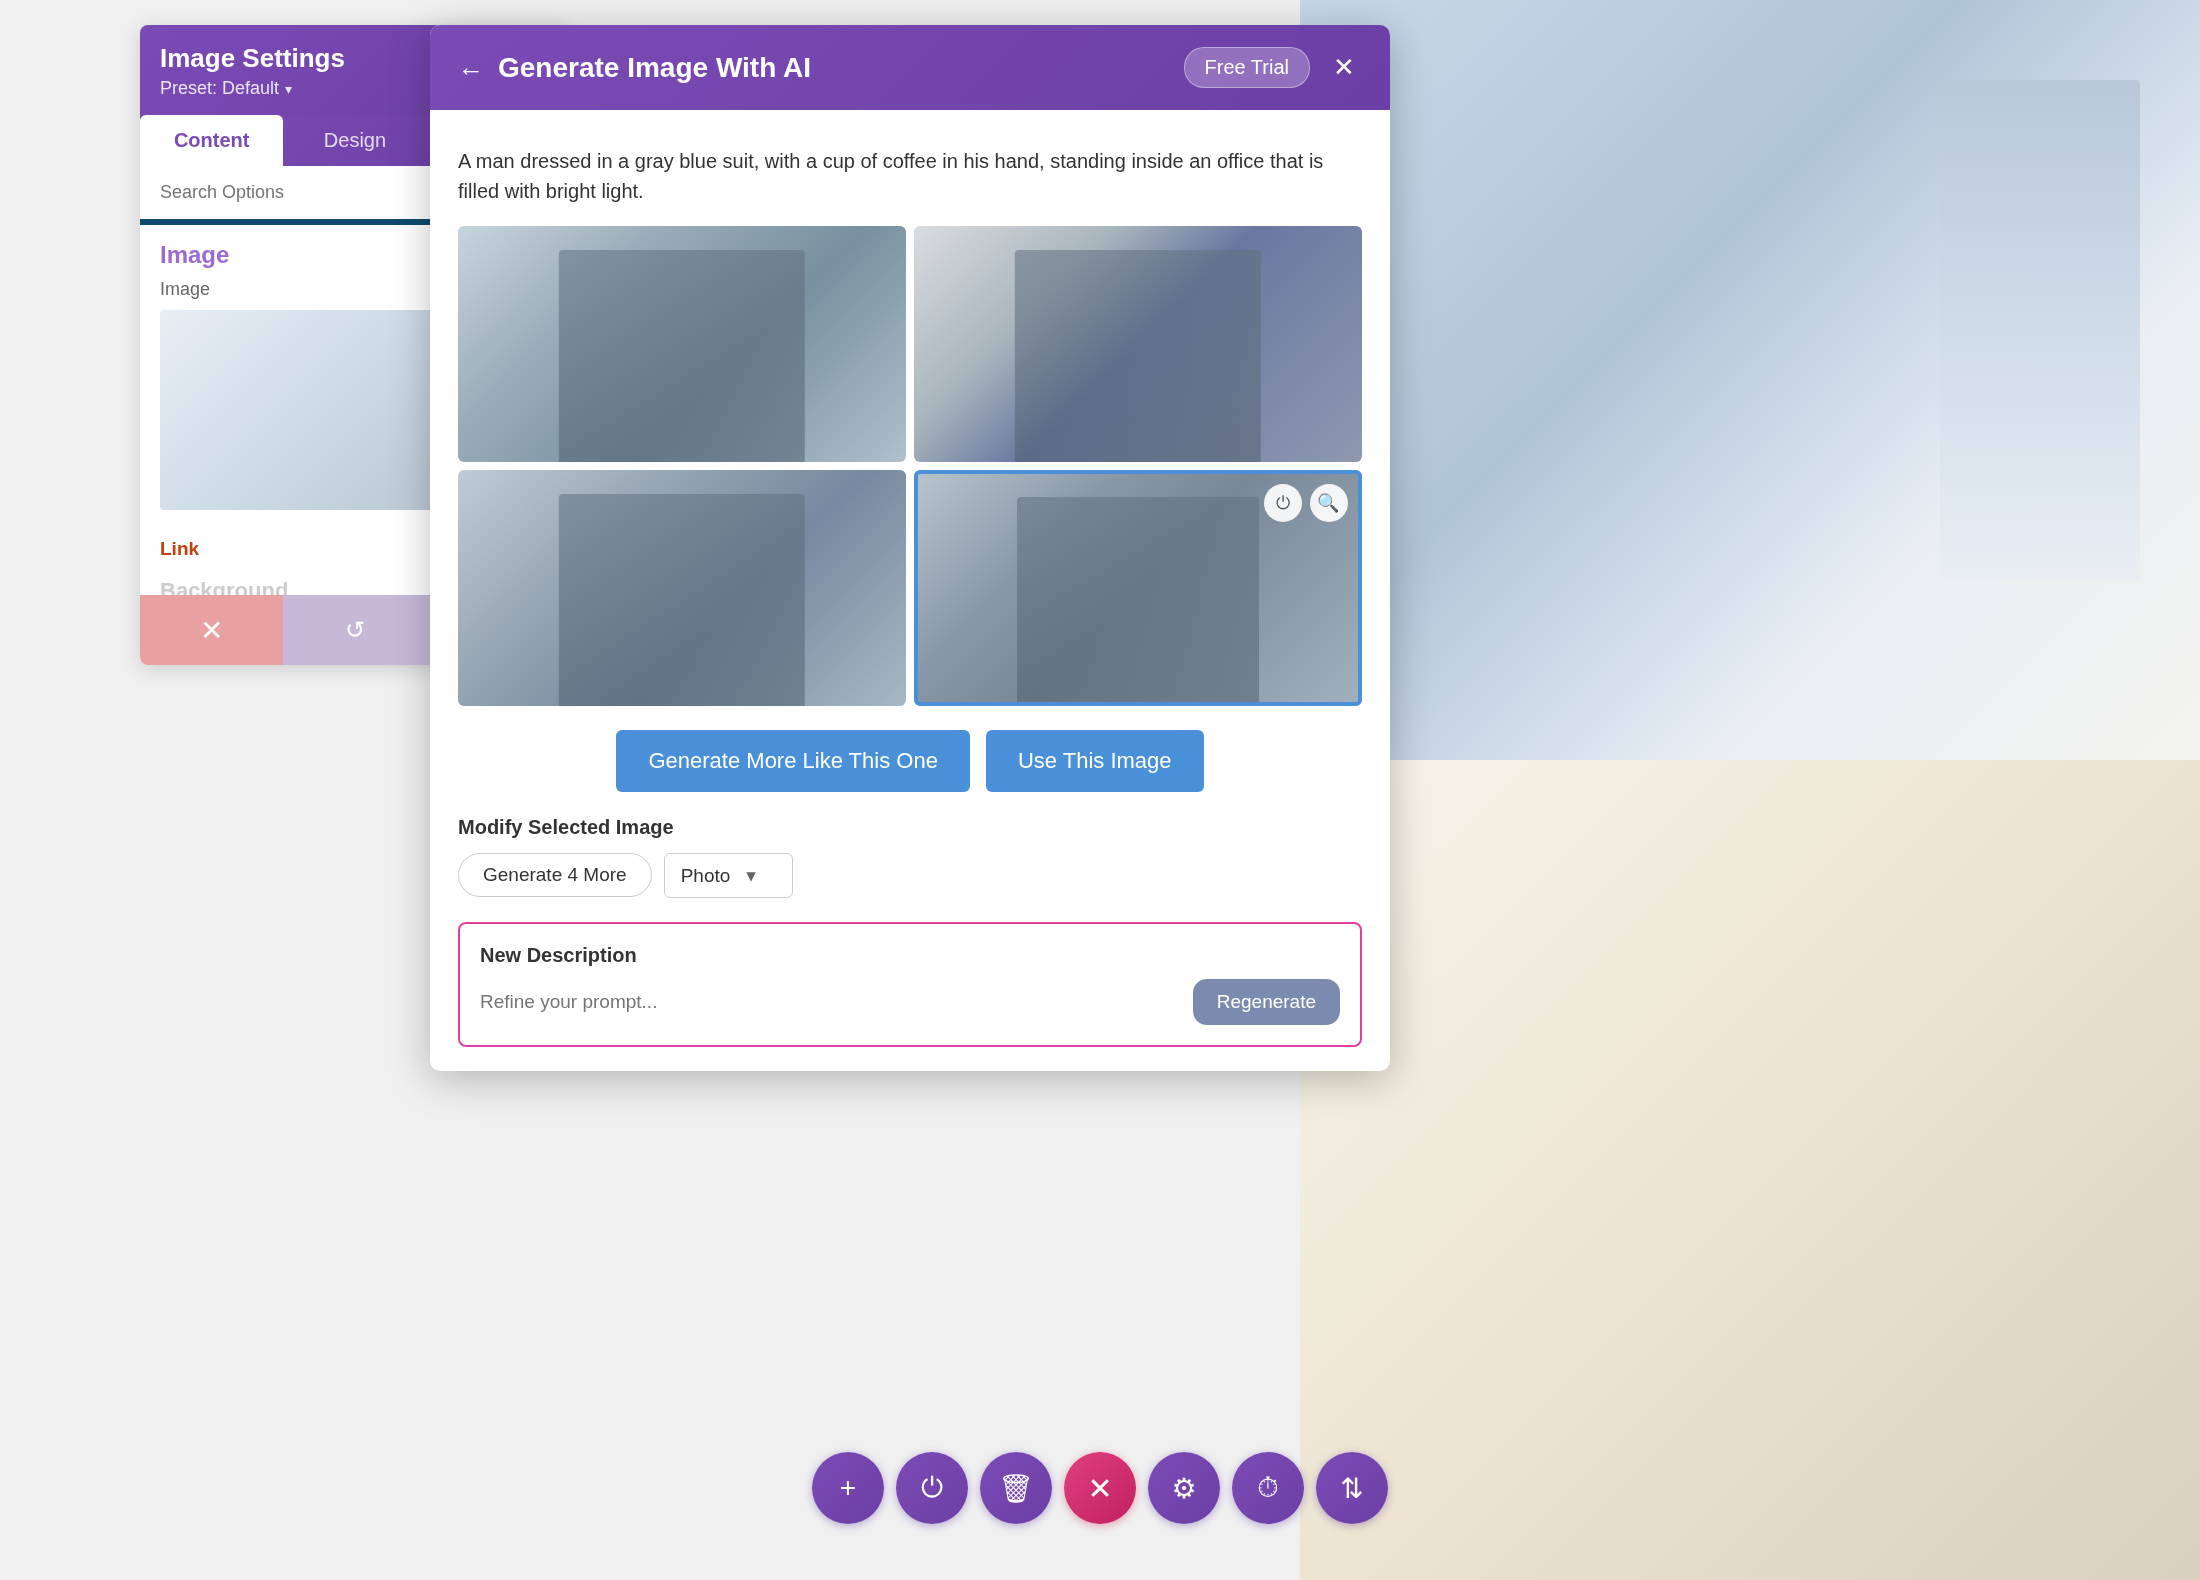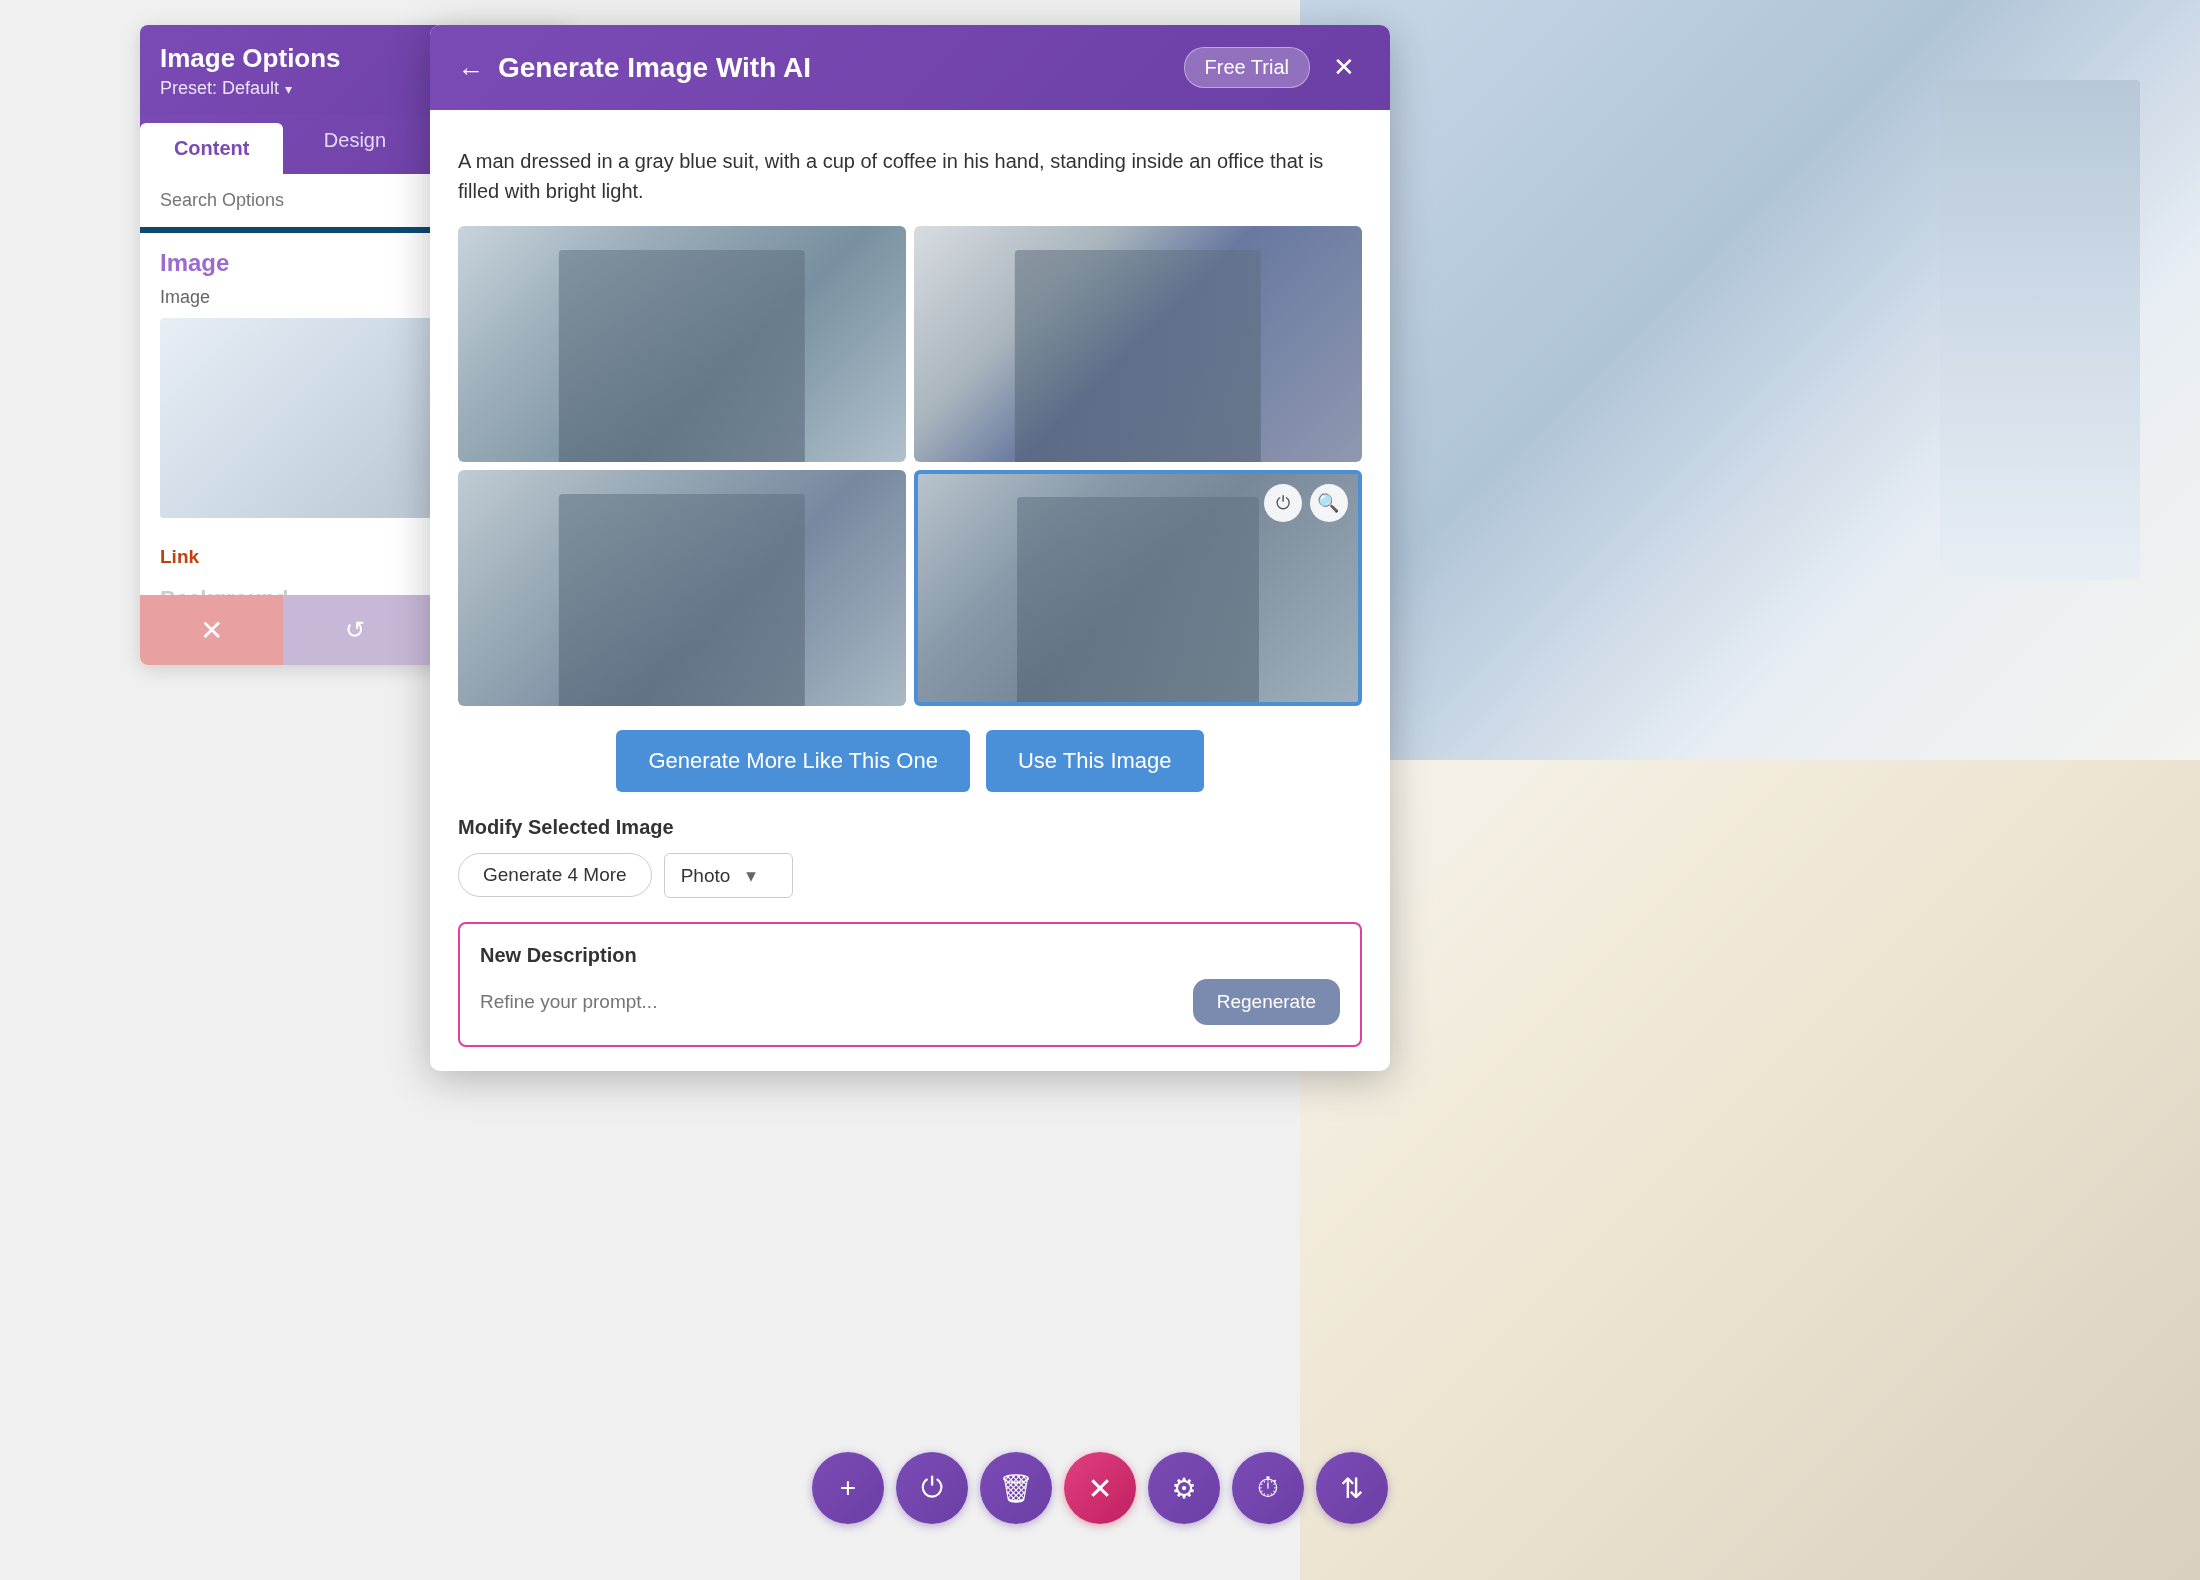--- a/index.html
+++ b/index.html
@@ -114,21 +114,20 @@
       padding: 14px 10px;
       font-size: 20px;
       color: rgba(255,255,255,0.8);
       cursor: pointer;
     }
     .panel-tab.active {
       background: #fff;
       color: #7b4bb5;
       font-weight: 600;
       border-radius: 6px 6px 0 0;
-      margin-top: 8px;
     }
 
     .panel-search {
       padding: 16px 20px;
       border-bottom: 6px solid #0c4a6e;
     }
     .panel-search input {
       width: 100%;
       border: none;
       font-size: 18px;
@@ -519,21 +518,21 @@
 <div class="page-bg"></div>
 
 <div class="preview-area">
   <div class="preview-img-top"></div>
   <div class="preview-img-bottom"></div>
 </div>
 
 <div class="image-settings-panel">
   <div class="panel-header">
     <div>
-      <div class="panel-title">Image Options</div>
+      <div class="panel-title">Image Settings</div>
       <div class="panel-preset">Preset: Default</div>
     </div>
     <div class="panel-settings-icon">
       <span>⚙</span>
     </div>
   </div>
 
   <div class="panel-tabs">
     <div class="panel-tab active">Content</div>
     <div class="panel-tab">Design</div>

